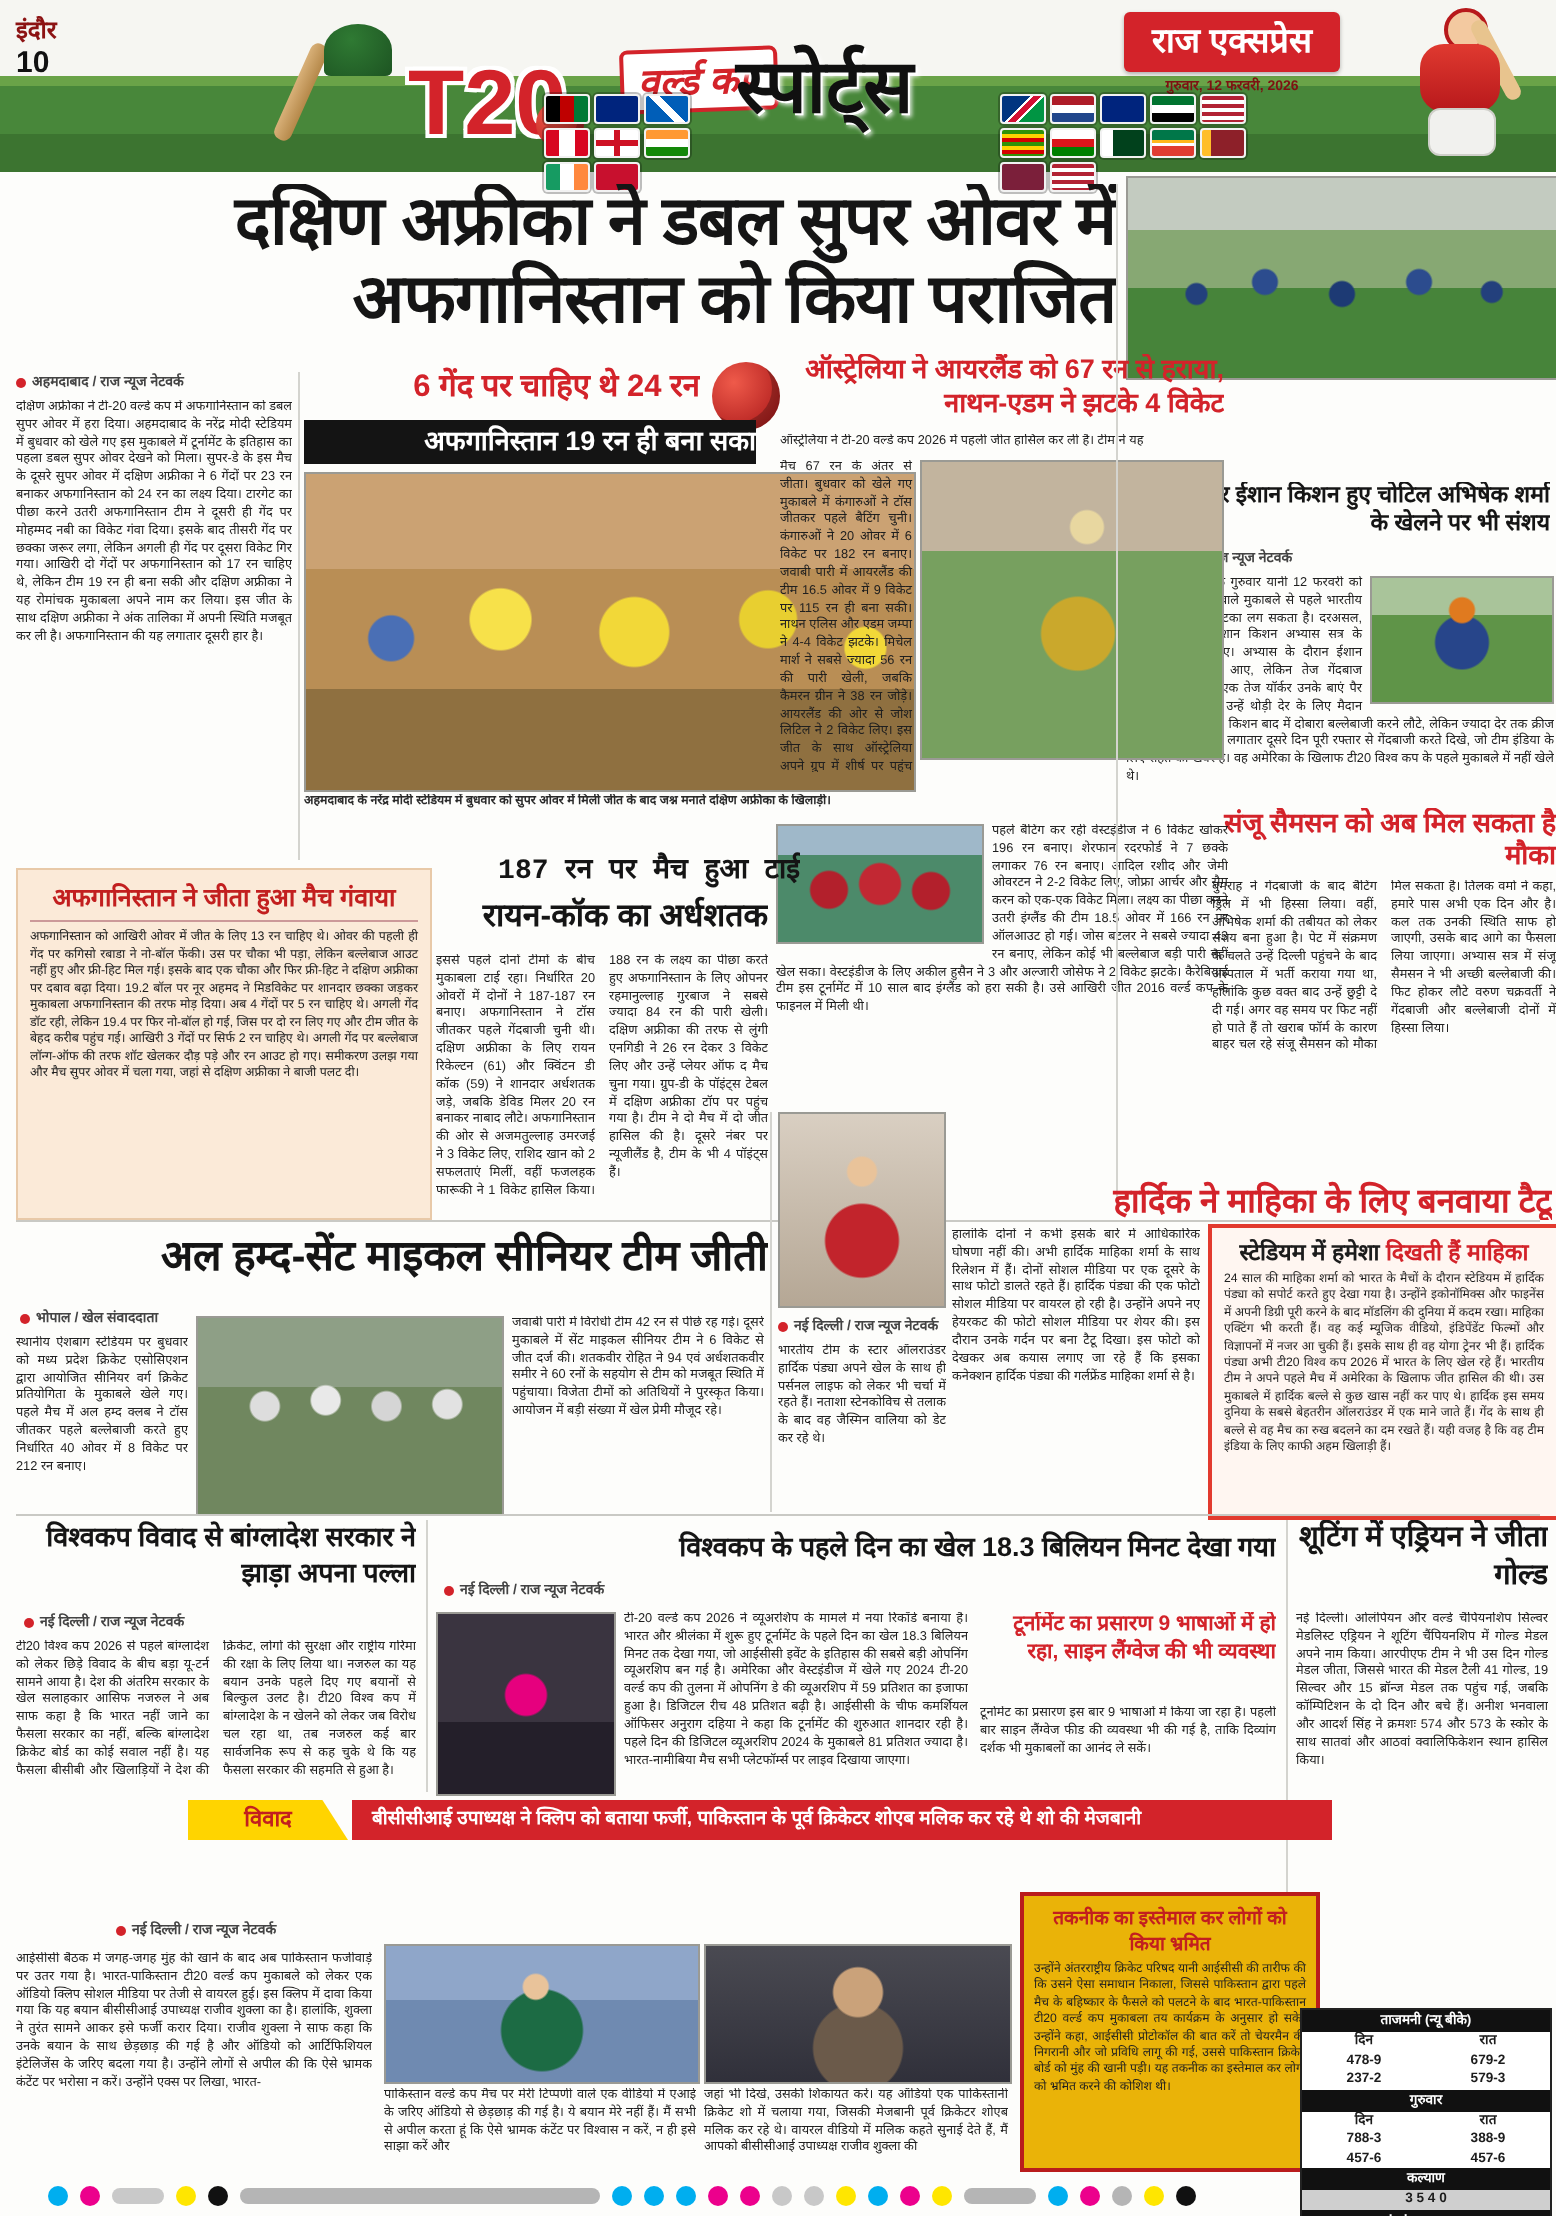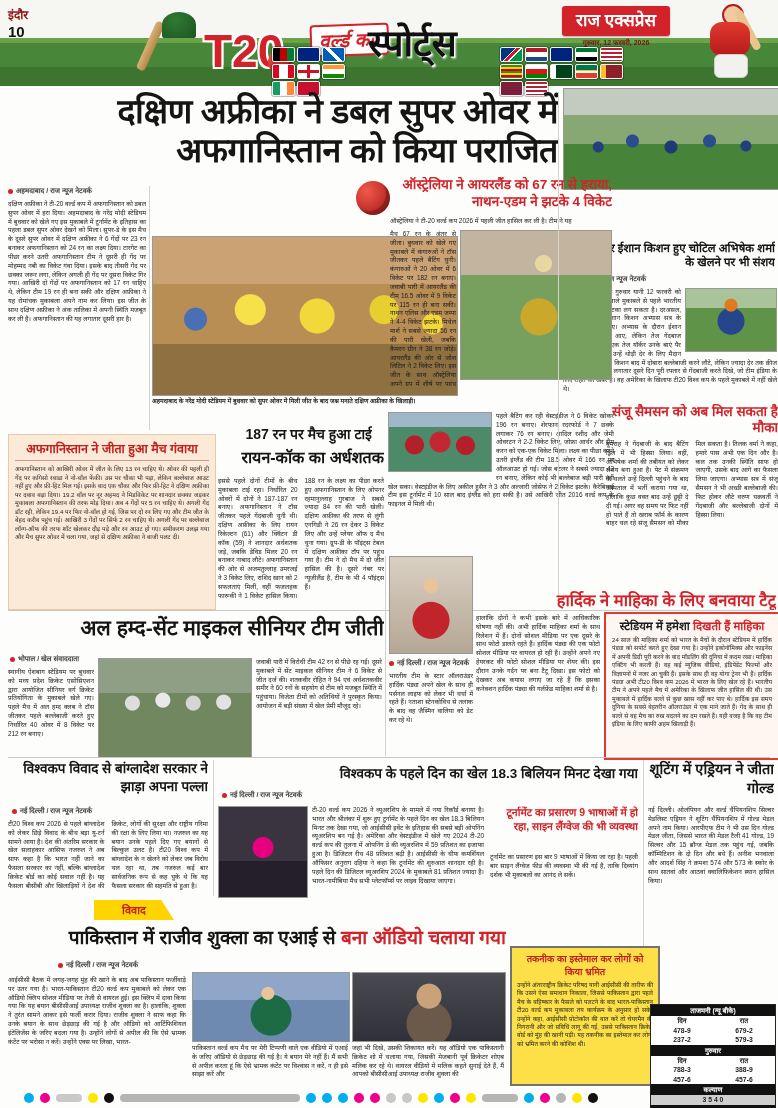--- a/index.html
+++ b/index.html
@@ -54,21 +54,21 @@
   .ph-alhamd{background:radial-gradient(circle at 22% 45%,#ddd 0 7px,transparent 8px),radial-gradient(circle at 42% 42%,#e9e9e9 0 7px,transparent 8px),radial-gradient(circle at 62% 45%,#d5d5d5 0 7px,transparent 8px),radial-gradient(circle at 82% 44%,#e2e2e2 0 7px,transparent 8px),linear-gradient(180deg,#8e9f86 0 35%,#70875f 35%);}
   .ph-mahika{background:radial-gradient(circle at 50% 30%,#e9c39a 0 7px,transparent 8px),radial-gradient(circle at 50% 66%,#c2242c 0 18px,transparent 19px),linear-gradient(180deg,#d9cfc2,#b5a795);}
   .ph-viewer{background:radial-gradient(circle at 50% 45%,#e6007e 0 10px,transparent 11px),linear-gradient(180deg,#3a3440 0 60%,#241f2a 60%);}
   .ph-pak{background:radial-gradient(circle at 48% 30%,#e9c39a 0 6px,transparent 7px),radial-gradient(circle at 50% 62%,#1c6b44 0 20px,transparent 21px),linear-gradient(180deg,#8fa6c9 0 40%,#6f8ab1 40%);}
   .ph-shukla{background:radial-gradient(circle at 50% 34%,#caa27a 0 12px,transparent 13px),radial-gradient(circle at 50% 75%,#6b5a4a 0 22px,transparent 23px),linear-gradient(180deg,#4a4a52,#30303a);}
   
   .cream-box{background:#fbead8;border:1px solid #e8c9a8;padding:5px 6px;}
   .cream-title{font-size:12.5px;font-weight:800;color:#c21f1f;text-align:center;border-bottom:1px solid #c99;padding-bottom:3px;margin-bottom:4px;}
   .mahika-box{background:#fff6f1;border:2px solid #e23a2e;padding:4px 6px;}
   .mahika-title{font-size:11.5px;font-weight:800;text-align:center;margin-bottom:3px;}
-  .tech-box{background:#fde047;border:2px solid #737373;padding:4px 5px;}
+  .tech-box{background:#eab308;border:2px solid #b91c1c;padding:4px 5px;}
   .tech-title{font-size:9.5px;font-weight:800;color:#c21f1f;text-align:center;margin-bottom:3px;}
   .subbox-red{font-size:10.5px;font-weight:800;color:#d3232a;line-height:1.3;}
   .vivaad-chip{background:#ffd400;color:#c21f1f;font-weight:900;font-size:11px;line-height:20px;text-align:center;
       clip-path:polygon(0 0,84% 0,100% 100%,0 100%);}
   .vivaad-strip{background:#d3232a;color:#fff;font-weight:700;font-size:9.5px;line-height:20px;padding-left:10px;white-space:nowrap;overflow:hidden;}
   .caption{font-size:6.2px;font-weight:bold;color:#2a2a2a;line-height:1.35;text-align:justify;}
   
   .kalyan{border:1px solid #222;background:#fff;font-size:6.8px;font-weight:bold;}
   .k-bar{background:#111;color:#fff;text-align:center;font-size:6.8px;line-height:11px;}
   .k-row{display:flex;line-height:9.5px;}
@@ -148,44 +148,46 @@
     <div class="body-txt">नामीबिया के खिलाफ गुरुवार यानी 12 फरवरी को दिल्ली में खेले जाने वाले मुकाबले से पहले भारतीय टीम को एक और झटका लग सकता है। दरअसल, स्टार विकेटकीपर ईशान किशन अभ्यास सत्र के दौरान चोटिल हो गए। अभ्यास के दौरान ईशान किशन सहज नजर आए, लेकिन तेज गेंदबाज जसप्रीत बुमराह की एक तेज यॉर्कर उनके बाएं पैर पर लग गई, जिससे उन्हें थोड़ी देर के लिए मैदान छोड़ना पड़ा। हालांकि, किशन बाद में दोबारा बल्लेबाजी करने लौटे, लेकिन ज्यादा देर तक क्रीज पर नहीं टिके। बुमराह लगातार दूसरे दिन पूरी रफ्तार से गेंदबाजी करते दिखे, जो टीम इंडिया के लिए राहत की खबर है। वह अमेरिका के खिलाफ टी20 विश्व कप के पहले मुकाबले में नहीं खेले थे।</div>
   </div>
   <div class="abs hd red ctr ovh" style="left:606px;top:404px;width:172px;height:32px;font-size:13.5px;line-height:1.2;">संजू सैमसन को अब मिल सकता है मौका</div>
   <div class="abs body-txt cols2 ovh" style="left:606px;top:440px;width:172px;height:164px;">बुमराह ने गेंदबाजी के बाद बैटिंग ड्रिल में भी हिस्सा लिया। वहीं, अभिषेक शर्मा की तबीयत को लेकर संशय बना हुआ है। पेट में संक्रमण के चलते उन्हें दिल्ली पहुंचने के बाद अस्पताल में भर्ती कराया गया था, हालांकि कुछ वक्त बाद उन्हें छुट्टी दे दी गई। अगर वह समय पर फिट नहीं हो पाते हैं तो खराब फॉर्म के कारण बाहर चल रहे संजू सैमसन को मौका मिल सकता है। तिलक वर्मा ने कहा, हमारे पास अभी एक दिन और है। कल तक उनकी स्थिति साफ हो जाएगी, उसके बाद आगे का फैसला लिया जाएगा। अभ्यास सत्र में संजू सैमसन ने भी अच्छी बल्लेबाजी की। फिट होकर लौटे वरुण चक्रवर्ती ने गेंदबाजी और बल्लेबाजी दोनों में हिस्सा लिया।</div>
 
   <div class="abs byline" style="left:8px;top:186px;width:140px;">
     <span class="b-dot"></span><span>अहमदाबाद / राज न्यूज नेटवर्क</span>
   </div>
   <div class="abs body-txt ovh" style="left:8px;top:200px;width:138px;height:230px;">दक्षिण अफ्रीका ने टी-20 वर्ल्ड कप में अफगानिस्तान को डबल सुपर ओवर में हरा दिया। अहमदाबाद के नरेंद्र मोदी स्टेडियम में बुधवार को खेले गए इस मुकाबले में टूर्नामेंट के इतिहास का पहला डबल सुपर ओवर देखने को मिला। सुपर-डे के इस मैच के दूसरे सुपर ओवर में दक्षिण अफ्रीका ने 6 गेंदों पर 23 रन बनाकर अफगानिस्तान को 24 रन का लक्ष्य दिया। टारगेट का पीछा करने उतरी अफगानिस्तान टीम ने दूसरी ही गेंद पर मोहम्मद नबी का विकेट गंवा दिया। इसके बाद तीसरी गेंद पर छक्का जरूर लगा, लेकिन अगली ही गेंद पर दूसरा विकेट गिर गया। आखिरी दो गेंदों पर अफगानिस्तान को 17 रन चाहिए थे, लेकिन टीम 19 रन ही बना सकी और दक्षिण अफ्रीका ने यह रोमांचक मुकाबला अपने नाम कर लिया। इस जीत के साथ दक्षिण अफ्रीका ने अंक तालिका में अपनी स्थिति मजबूत कर ली है। अफगानिस्तान की यह लगातार दूसरी हार है।</div>
 
+  <div class="abs kicker-red ctr ovh" style="left:152px;top:181px;width:198px;height:26px;">6 गेंद पर चाहिए थे 24 रन</div>
   <div class="abs" style="left:354px;top:177px;width:38px;height:54px;">
     <div class="cricket-ball" style="margin:4px auto 0;"></div>
   </div>
+  <div class="abs bar-black ctr ovh" style="left:152px;top:210px;width:226px;height:22px;">अफगानिस्तान 19 रन ही बना सका</div>
   <div class="abs ph ph-sa" style="left:152px;top:236px;width:304px;height:158px;"></div>
   <div class="abs caption ovh" style="left:152px;top:397px;width:304px;height:20px;">अहमदाबाद के नरेंद्र मोदी स्टेडियम में बुधवार को सुपर ओवर में मिली जीत के बाद जश्न मनाते दक्षिण अफ्रीका के खिलाड़ी।</div>
 
   <div class="abs hd red ctr ovh" style="left:390px;top:177px;width:222px;height:38px;font-size:13.5px;line-height:1.25;">ऑस्ट्रेलिया ने आयरलैंड को 67 रन से हराया, नाथन-एडम ने झटके 4 विकेट</div>
   <div class="abs body-txt ovh" style="left:390px;top:217px;width:222px;height:11px;">ऑस्ट्रेलिया ने टी-20 वर्ल्ड कप 2026 में पहली जीत हासिल कर ली है। टीम ने यह</div>
   <div class="abs ovh" style="left:390px;top:230px;width:222px;height:156px;">
     <div class="ph ph-aus" style="float:right;width:150px;height:148px;margin:0 0 2px 4px;"></div>
     <div class="body-txt">मैच 67 रन के अंतर से जीता। बुधवार को खेले गए मुकाबले में कंगारुओं ने टॉस जीतकर पहले बैटिंग चुनी। कंगारुओं ने 20 ओवर में 6 विकेट पर 182 रन बनाए। जवाबी पारी में आयरलैंड की टीम 16.5 ओवर में 9 विकेट पर 115 रन ही बना सकी। नाथन एलिस और एडम जम्पा ने 4-4 विकेट झटके। मिचेल मार्श ने सबसे ज्यादा 56 रन की पारी खेली, जबकि कैमरन ग्रीन ने 38 रन जोड़े। आयरलैंड की ओर से जोश लिटिल ने 2 विकेट लिए। इस जीत के साथ ऑस्ट्रेलिया अपने ग्रुप में शीर्ष पर पहुंच गई है। टीम का अगला मुकाबला अब जिम्बाब्वे से होगा, जबकि आयरलैंड अपनी पहली जीत की तलाश में श्रीलंका से भिड़ेगी।</div>
   </div>
 
   <div class="abs ovh" style="left:388px;top:412px;width:226px;height:140px;">
     <div class="ph ph-wi" style="float:left;width:102px;height:58px;margin:0 4px 2px 0;"></div>
     <div class="body-txt">पहले बैटिंग कर रही वेस्टइंडीज ने 6 विकेट खोकर 196 रन बनाए। शेरफान रदरफोर्ड ने 7 छक्के लगाकर 76 रन बनाए। आदिल रशीद और जेमी ओवरटन ने 2-2 विकेट लिए, जोफ्रा आर्चर और सैम करन को एक-एक विकेट मिला। लक्ष्य का पीछा करने उतरी इंग्लैंड की टीम 18.5 ओवर में 166 रन पर ऑलआउट हो गई। जोस बटलर ने सबसे ज्यादा 43 रन बनाए, लेकिन कोई भी बल्लेबाज बड़ी पारी नहीं खेल सका। वेस्टइंडीज के लिए अकील हुसैन ने 3 और अल्जारी जोसेफ ने 2 विकेट झटके। कैरेबियाई टीम इस टूर्नामेंट में 10 साल बाद इंग्लैंड को हरा सकी है। उसे आखिरी जीत 2016 वर्ल्ड कप के फाइनल में मिली थी।</div>
   </div>
 
   <div class="abs cream-box ovh" style="left:8px;top:434px;width:194px;height:164px;">
     <div class="cream-title">अफगानिस्तान ने जीता हुआ मैच गंवाया</div>
     <div class="body-txt" style="font-size:6.2px;">अफगानिस्तान को आखिरी ओवर में जीत के लिए 13 रन चाहिए थे। ओवर की पहली ही गेंद पर कगिसो रबाडा ने नो-बॉल फेंकी। उस पर चौका भी पड़ा, लेकिन बल्लेबाज आउट नहीं हुए और फ्री-हिट मिल गई। इसके बाद एक चौका और फिर फ्री-हिट ने दक्षिण अफ्रीका पर दबाव बढ़ा दिया। 19.2 बॉल पर नूर अहमद ने मिडविकेट पर शानदार छक्का जड़कर मुकाबला अफगानिस्तान की तरफ मोड़ दिया। अब 4 गेंदों पर 5 रन चाहिए थे। अगली गेंद डॉट रही, लेकिन 19.4 पर फिर नो-बॉल हो गई, जिस पर दो रन लिए गए और टीम जीत के बेहद करीब पहुंच गई। आखिरी 3 गेंदों पर सिर्फ 2 रन चाहिए थे। अगली गेंद पर बल्लेबाज लॉन्ग-ऑफ की तरफ शॉट खेलकर दौड़ पड़े और रन आउट हो गए। समीकरण उलझ गया और मैच सुपर ओवर में चला गया, जहां से दक्षिण अफ्रीका ने बाजी पलट दी।</div>
   </div>
 
-  <div class="abs hd ctr ovh" style="left:206px;top:424px;width:166px;height:21px;font-size:14px;">187 रन पर मैच हुआ टाई</div>
+  <div class="abs hd ctr ovh" style="left:234px;top:424px;width:166px;height:21px;font-size:14px;font-family:Liberation Mono, monospace;">187 रन पर मैच हुआ टाई</div>
   <div class="abs hd ctr ovh" style="left:218px;top:446px;width:166px;height:25px;font-size:16px;">रायन-कॉक का अर्धशतक</div>
   <div class="abs body-txt cols2 ovh" style="left:218px;top:477px;width:166px;height:131px;">इससे पहले दोनों टीमों के बीच मुकाबला टाई रहा। निर्धारित 20 ओवरों में दोनों ने 187-187 रन बनाए। अफगानिस्तान ने टॉस जीतकर पहले गेंदबाजी चुनी थी। दक्षिण अफ्रीका के लिए रायन रिकेल्टन (61) और क्विंटन डी कॉक (59) ने शानदार अर्धशतक जड़े, जबकि डेविड मिलर 20 रन बनाकर नाबाद लौटे। अफगानिस्तान की ओर से अजमतुल्लाह उमरजई ने 3 विकेट लिए, राशिद खान को 2 सफलताएं मिलीं, वहीं फजलहक फारूकी ने 1 विकेट हासिल किया। 188 रन के लक्ष्य का पीछा करते हुए अफगानिस्तान के लिए ओपनर रहमानुल्लाह गुरबाज ने सबसे ज्यादा 84 रन की पारी खेली। दक्षिण अफ्रीका की तरफ से लुंगी एनगिडी ने 26 रन देकर 3 विकेट लिए और उन्हें प्लेयर ऑफ द मैच चुना गया। ग्रुप-डी के पॉइंट्स टेबल में दक्षिण अफ्रीका टॉप पर पहुंच गया है। टीम ने दो मैच में दो जीत हासिल की है। दूसरे नंबर पर न्यूजीलैंड है, टीम के भी 4 पॉइंट्स हैं।</div>
 
   <div class="rule-v" style="left:558px;top:92px;height:512px;"></div>
   <div class="rule-v" style="left:149px;top:186px;height:244px;"></div>
   <div class="rule-h" style="left:8px;top:610px;width:762px;"></div>
 
   <div class="abs hd ctr ovh" style="left:18px;top:613px;width:366px;height:36px;font-size:21px;">अल हम्द-सेंट माइकल सीनियर टीम जीती</div>
   <div class="abs byline" style="left:10px;top:654px;width:130px;">
     <span class="b-dot"></span><span>भोपाल / खेल संवाददाता</span>
@@ -226,24 +228,22 @@
   </div>
   <div class="abs ph ph-viewer" style="left:218px;top:806px;width:88px;height:90px;"></div>
   <div class="abs body-txt ovh" style="left:312px;top:806px;width:172px;height:90px;">टी-20 वर्ल्ड कप 2026 ने व्यूअरशिप के मामले में नया रिकॉर्ड बनाया है। भारत और श्रीलंका में शुरू हुए टूर्नामेंट के पहले दिन का खेल 18.3 बिलियन मिनट तक देखा गया, जो आईसीसी इवेंट के इतिहास की सबसे बड़ी ओपनिंग व्यूअरशिप बन गई है। अमेरिका और वेस्टइंडीज में खेले गए 2024 टी-20 वर्ल्ड कप की तुलना में ओपनिंग डे की व्यूअरशिप में 59 प्रतिशत का इजाफा हुआ है। डिजिटल रीच 48 प्रतिशत बढ़ी है। आईसीसी के चीफ कमर्शियल ऑफिसर अनुराग दहिया ने कहा कि टूर्नामेंट की शुरुआत शानदार रही है। पहले दिन की डिजिटल व्यूअरशिप 2024 के मुकाबले 81 प्रतिशत ज्यादा है। भारत-नामीबिया मैच सभी प्लेटफॉर्म्स पर लाइव दिखाया जाएगा।</div>
   <div class="abs subbox-red ctr ovh" style="left:490px;top:806px;width:148px;height:44px;">टूर्नामेंट का प्रसारण 9 भाषाओं में हो रहा, साइन लैंग्वेज की भी व्यवस्था</div>
   <div class="abs body-txt ovh" style="left:490px;top:853px;width:148px;height:43px;">टूर्नामेंट का प्रसारण इस बार 9 भाषाओं में किया जा रहा है। पहली बार साइन लैंग्वेज फीड की व्यवस्था भी की गई है, ताकि दिव्यांग दर्शक भी मुकाबलों का आनंद ले सकें।</div>
 
   <div class="abs hd ctr ovh" style="left:648px;top:760px;width:126px;height:42px;font-size:14.5px;line-height:1.3;">शूटिंग में एड्रियन ने जीता गोल्ड</div>
   <div class="abs body-txt ovh" style="left:648px;top:806px;width:126px;height:194px;">नई दिल्ली। ओलंपियन और वर्ल्ड चैंपियनशिप सिल्वर मेडलिस्ट एड्रियन ने शूटिंग चैंपियनशिप में गोल्ड मेडल अपने नाम किया। आरपीएफ टीम ने भी उस दिन गोल्ड मेडल जीता, जिससे भारत की मेडल टैली 41 गोल्ड, 19 सिल्वर और 15 ब्रॉन्ज मेडल तक पहुंच गई, जबकि कॉम्पिटिशन के दो दिन और बचे हैं। अनीश भनवाला और आदर्श सिंह ने क्रमशः 574 और 573 के स्कोर के साथ सातवां और आठवां क्वालिफिकेशन स्थान हासिल किया।</div>
 
   <div class="abs vivaad-chip" style="left:94px;top:900px;width:80px;height:20px;">विवाद</div>
-
-  <div class="abs hd ctr ovh" style="left:8px;top:924px;width:498px;height:32px;font-size:19px;white-space:nowrap;">
-    <span>पाकिस्तान में राजीव शुक्ला का एआई से </span><span class="red">बना ऑडियो चलाया गया</span>
-  </div>
+  <div class="abs vivaad-strip" style="left:176px;top:900px;width:480px;height:20px;">बीसीसीआई उपाध्यक्ष ने क्लिप को बताया फर्जी, पाकिस्तान के पूर्व क्रिकेटर शोएब मलिक कर रहे थे शो की मेजबानी</div>
+
   <div class="abs byline" style="left:58px;top:960px;width:200px;">
     <span class="b-dot"></span><span>नई दिल्ली / राज न्यूज नेटवर्क</span>
   </div>
   <div class="abs body-txt ovh" style="left:8px;top:976px;width:178px;height:104px;">आईसीसी बैठक में जगह-जगह मुंह की खाने के बाद अब पाकिस्तान फर्जीवाड़े पर उतर गया है। भारत-पाकिस्तान टी20 वर्ल्ड कप मुकाबले को लेकर एक ऑडियो क्लिप सोशल मीडिया पर तेजी से वायरल हुई। इस क्लिप में दावा किया गया कि यह बयान बीसीसीआई उपाध्यक्ष राजीव शुक्ला का है। हालांकि, शुक्ला ने तुरंत सामने आकर इसे फर्जी करार दिया। राजीव शुक्ला ने साफ कहा कि उनके बयान के साथ छेड़छाड़ की गई है और ऑडियो को आर्टिफिशियल इंटेलिजेंस के जरिए बदला गया है। उन्होंने लोगों से अपील की कि ऐसे भ्रामक कंटेंट पर भरोसा न करें। उन्होंने एक्स पर लिखा, भारत-</div>
   <div class="abs ph ph-pak" style="left:192px;top:972px;width:156px;height:68px;"></div>
   <div class="abs ph ph-shukla" style="left:352px;top:972px;width:152px;height:68px;"></div>
   <div class="abs body-txt ovh" style="left:192px;top:1044px;width:156px;height:40px;">पाकिस्तान वर्ल्ड कप मैच पर मेरी टिप्पणी वाले एक वीडियो में एआई के जरिए ऑडियो से छेड़छाड़ की गई है। ये बयान मेरे नहीं हैं। मैं सभी से अपील करता हूं कि ऐसे भ्रामक कंटेंट पर विश्वास न करें, न ही इसे साझा करें और</div>
   <div class="abs body-txt ovh" style="left:352px;top:1044px;width:152px;height:40px;">जहां भी दिखे, उसकी शिकायत करें। यह ऑडियो एक पाकिस्तानी क्रिकेट शो में चलाया गया, जिसकी मेजबानी पूर्व क्रिकेटर शोएब मलिक कर रहे थे। वायरल वीडियो में मलिक कहते सुनाई देते हैं, मैं आपको बीसीसीआई उपाध्यक्ष राजीव शुक्ला की</div>
   <div class="abs tech-box ovh" style="left:510px;top:946px;width:136px;height:128px;">
     <div class="tech-title">तकनीक का इस्तेमाल कर लोगों को किया भ्रमित</div>

